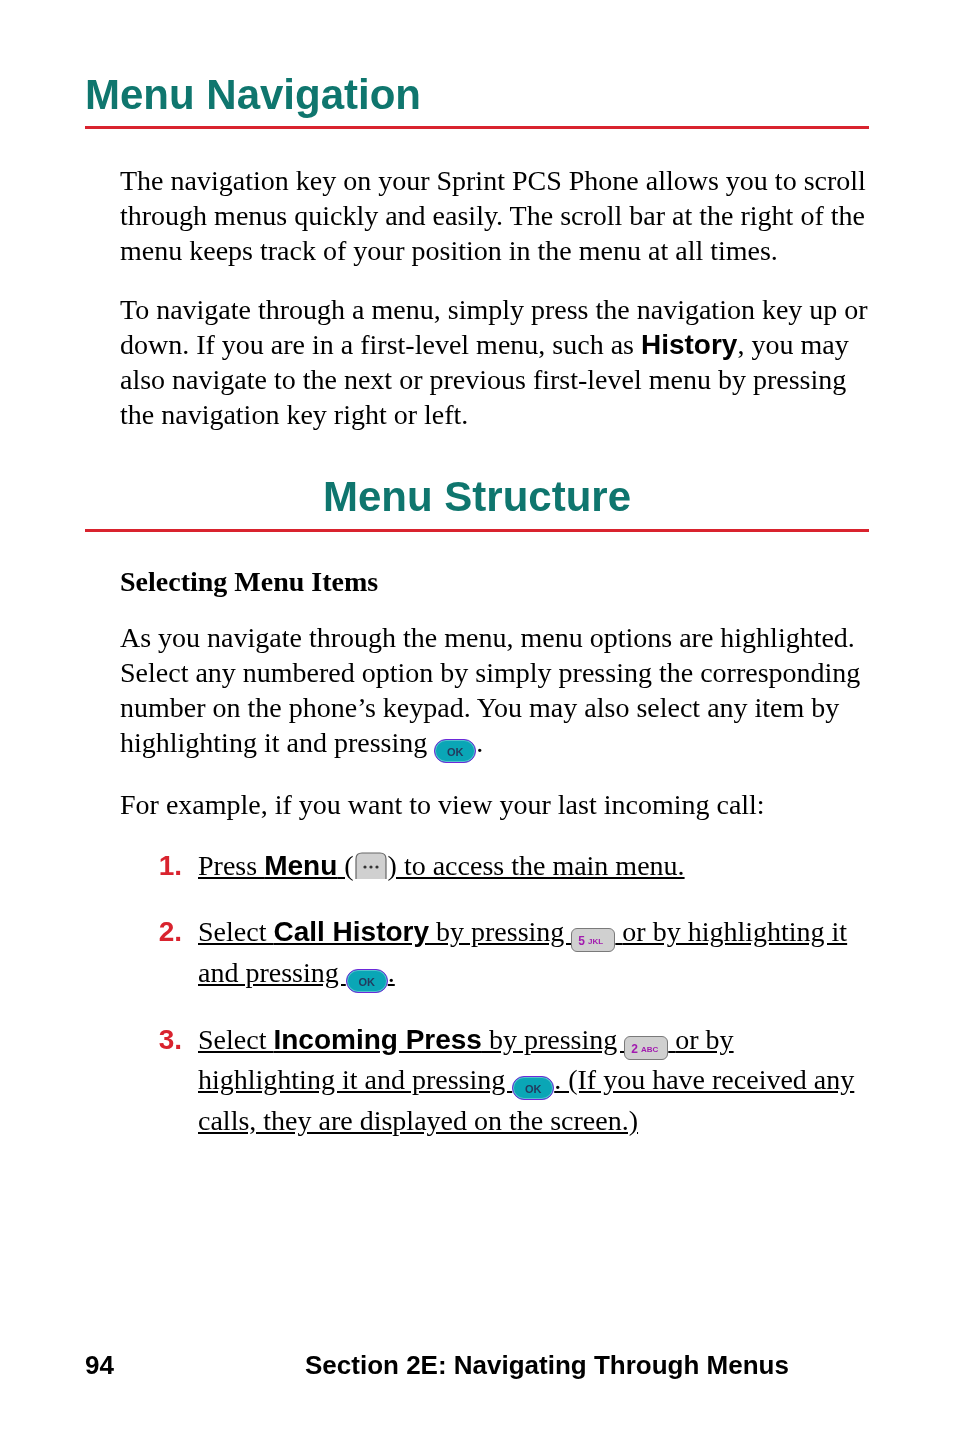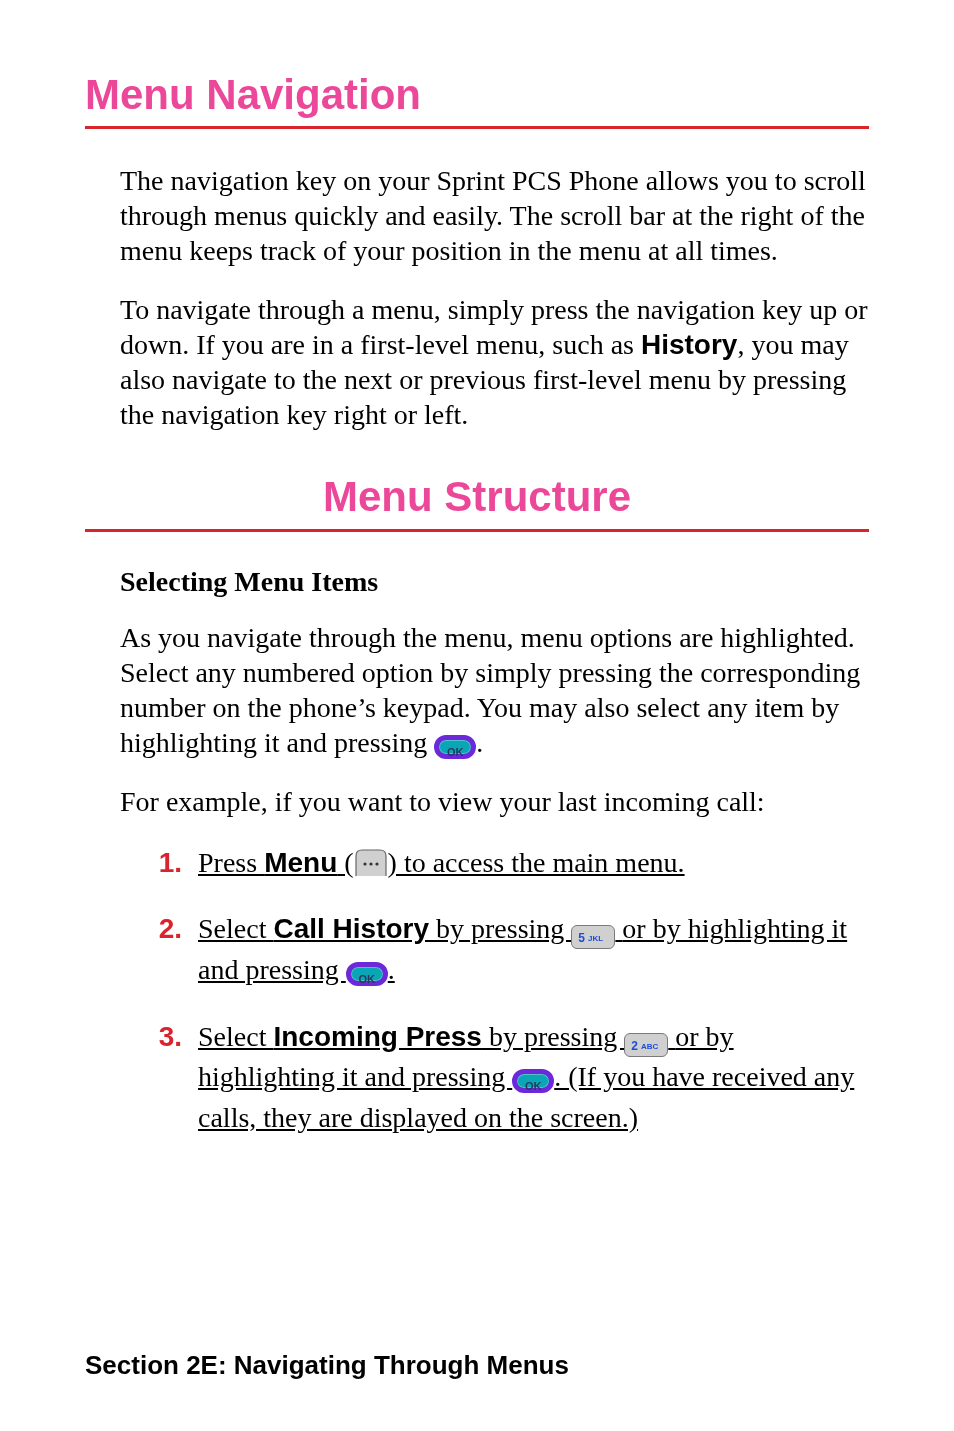--- a/index.html
+++ b/index.html
@@ -14,21 +14,21 @@
   .page {
     position: relative;
     box-sizing: border-box;
     width: 954px;
     height: 1431px;
     padding: 70px 85px 0 85px;
   }
   .heading-red {
     font-family: Arial, Helvetica, sans-serif;
     font-weight: 700;
-    color: #ec4899;
+    color: #0f766e;
     font-size: 42px;
     margin: 0 0 6px 0;
     line-height: 1.2;
   }
   .hr-red {
     border: none;
     border-top: 3px solid #d9232e;
     margin: 0 0 34px 0;
   }
   .body-block {
@@ -74,42 +74,42 @@
     flex: 1 1 auto;
     text-decoration: underline;
   }
   
   .key-ok {
     display: inline-block;
     vertical-align: -4px;
     min-width: 42px;
     height: 24px;
     padding: 0 4px;
-    border: 5px solid #6d28d9;
+    border: 1px solid #6d28d9;
     border-radius: 12px;
     background: #0aa6b6;
     color: #233a5e;
     font-family: Arial, Helvetica, sans-serif;
     font-size: 11px;
     font-weight: 700;
     text-align: center;
     line-height: 24px;
     box-sizing: border-box;
     box-shadow: inset 0 0 0 1px rgba(255,255,255,0.3);
   }
   .key-num {
     display: inline-block;
     vertical-align: -4px;
     min-width: 44px;
     height: 24px;
     padding: 0 6px;
     border: 1px solid #7a7a7a;
     border-radius: 6px;
     background: #d0d0d0;
-    color: #1d4ed8;
+    color: #a21caf;
     font-family: Arial, Helvetica, sans-serif;
     font-size: 12px;
     font-weight: 700;
     text-align: left;
     line-height: 24px;
     box-sizing: border-box;
     letter-spacing: 1px;
   }
   .key-num .sub {
     font-size: 8px;
@@ -198,16 +198,17 @@
         <span>Select </span><span class="sans-bold">Incoming Press</span><span> by pressing </span>
         <span class="key-num"><span>2</span><span class="sub">ABC</span></span>
         <span> or by highlighting it and pressing </span>
         <span class="key-ok">OK</span><span>. (If you have received any calls, they are displayed on the screen.)</span>
       </div>
     </div>
 
   </div>
 
   <div class="footer">
+    <div class="pn">94</div>
     <div class="sect">Section 2E: Navigating Through Menus</div>
   </div>
 
 </div>
 
 </body></html>

